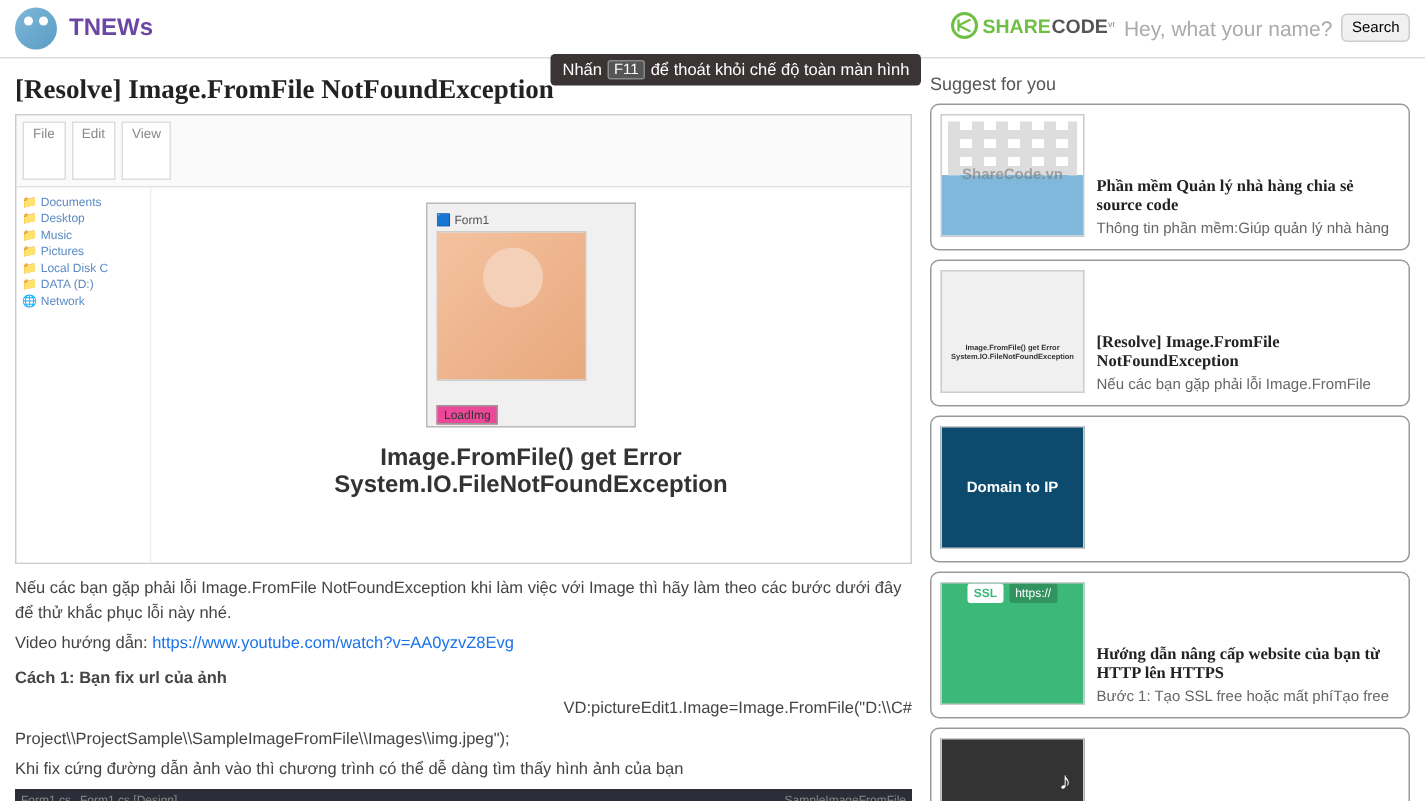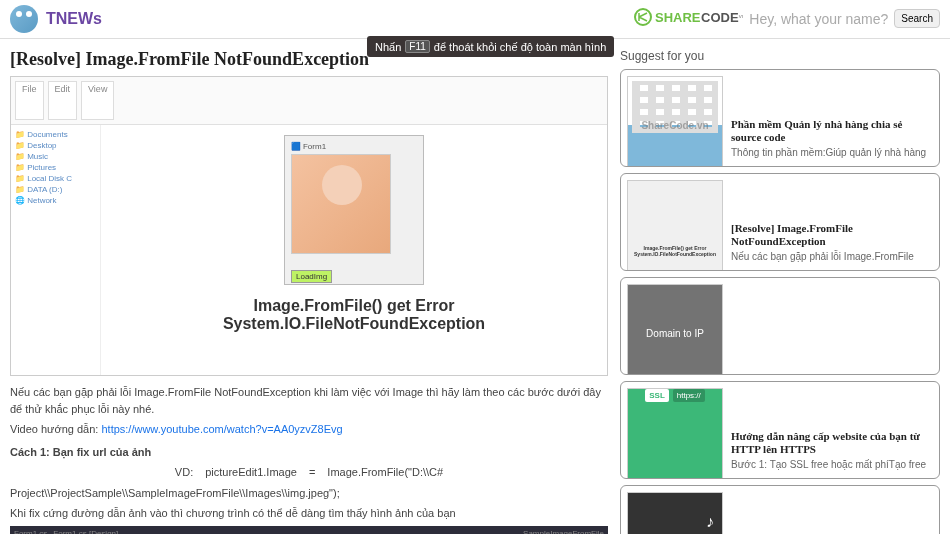--- a/index.html
+++ b/index.html
@@ -22,38 +22,38 @@
 .winui-top { height: 48px; background: #fafafa; border-bottom: 1px solid #e0e0e0; display: flex; gap: 4px; padding: 4px; }
 .tab-pill { font-size: 9px; padding: 2px 6px; border: 1px solid #ddd; background: #fff; color: #888; }
 .winui-body { display: flex; height: 252px; }
 .winui-left { width: 90px; background: #fff; border-right: 1px solid #eee; padding: 4px; font-size: 8px; color: #777; }
 .tree-item { padding: 1px 0; color: #5a8bc4; }
 .winui-mid { flex: 1; display: flex; flex-direction: column; align-items: center; padding-top: 10px; background: #fff; }
 .form-win { width: 140px; height: 150px; border: 1px solid #bbb; background: #f0f0f0; padding: 6px; }
 .form-title { font-size: 8px; color: #555; margin-bottom: 3px; display: flex; align-items: center; gap: 2px; }
 .girl-pic { width: 100px; height: 100px; background: linear-gradient(135deg, #f4c2a0, #e8a87c); border: 1px solid #ccc; position: relative; overflow: hidden; }
 .girl-pic::after { content: ''; position: absolute; top: 10px; left: 30px; width: 40px; height: 40px; background: #f4d0b8; border-radius: 50%; }
-.load-btn { font-size: 8px; margin-top: 16px; border: 1px solid #999; padding: 1px 4px; background: #bef264; display: inline-block; }
+.load-btn { font-size: 8px; margin-top: 16px; border: 1px solid #999; padding: 1px 4px; background: #ec4899; display: inline-block; }
 .error-text { font-size: 16px; font-weight: bold; text-align: center; margin-top: 12px; }
 .article-body { font-size: 11px; line-height: 1.5; color: #444; }
 .article-body p { margin-bottom: 4px; }
 .yt-link { color: #1a73e8; text-decoration: none; }
 .method-title { font-weight: bold; margin-top: 6px; }
 .code-img { width: 100%; height: 130px; background: #1e1e2e; position: relative; margin-top: 4px; overflow: hidden; }
 .code-top { height: 16px; background: #2d2d3a; display: flex; align-items: center; padding: 0 4px; font-size: 8px; color: #888; gap: 6px; }
 .sidebar { width: 320px; }
 .sidebar-title { font-size: 12px; color: #555; margin-bottom: 6px; }
 .suggest-card { display: flex; gap: 8px; border: 1px solid #999; border-radius: 6px; padding: 6px; margin-bottom: 6px; height: 98px; overflow: hidden; }
-.thumb { flex: 0 0 96px; height: 98px; background: #e0e0e0; border: 1px solid #ccc; position: relative; overflow: hidden; }
+.thumb { flex: 0 0 96px; height: 82px; background: #e0e0e0; border: 1px solid #ccc; position: relative; overflow: hidden; }
 .thumb-grid { background: linear-gradient(#fff 50%, #7fb8da 50%); }
 .thumb-grid::before { content: ''; position: absolute; inset: 4px 4px 40px 4px; background: repeating-linear-gradient(90deg, #ddd 0 8px, transparent 8px 16px), repeating-linear-gradient(0deg, #ddd 0 6px, transparent 6px 12px); }
 .thumb-watermark { position: absolute; top: 50%; left: 50%; transform: translate(-50%, -50%); font-size: 10px; color: rgba(120,120,120,0.6); font-weight: bold; white-space: nowrap; }
 .thumb-vs { background: #f0f0f0; }
 .thumb-vs::after { content: 'Image.FromFile() get Error System.IO.FileNotFoundException'; position: absolute; bottom: 20px; left: 2px; right: 2px; font-size: 5px; text-align: center; font-weight: bold; }
-.thumb-green { background: #737373; display: flex; align-items: center; justify-content: center; color: #fff; font-size: 10px; font-weight: normal; }
+.thumb-green { background: #0c4a6e; display: flex; align-items: center; justify-content: center; color: #fff; font-size: 10px; font-weight: bold; }
 .thumb-ssl { background: #3cb878; display: flex; align-items: flex-start; justify-content: center; gap: 4px; }
 .ssl-badge { background: #fff; color: #3cb878; padding: 2px 4px; font-size: 8px; font-weight: bold; border-radius: 2px; }
 .https-badge { background: rgba(0,0,0,0.2); color: #fff; padding: 2px 4px; font-size: 8px; border-radius: 2px; }
 .thumb-tiktok { background: #333; position: relative; }
 .thumb-tiktok::after { content: '♪'; position: absolute; right: 8px; bottom: 8px; color: #fff; font-size: 16px; }
 .card-text { flex: 1; overflow: hidden; }
 .card-title { font-size: 11px; font-weight: bold; font-family: Georgia, serif; color: #222; margin-bottom: 2px; line-height: 1.2; margin-top: 42px; }
 .card-desc { font-size: 10px; color: #666; line-height: 1.3; }
 .search-hint { font-size: 14px; color: #aaa; }
 </style>
@@ -127,21 +127,21 @@
 
     </div>
 
     <div class="article-body">
       <p>Nếu các bạn gặp phải lỗi Image.FromFile NotFoundException khi làm việc với Image thì hãy làm theo các bước dưới đây để thử khắc phục lỗi này nhé.</p>
       <p>
         <span>Video hướng dẫn: </span>
         <a class="yt-link">https://www.youtube.com/watch?v=AA0yzvZ8Evg</a>
       </p>
       <p class="method-title">Cách 1: Bạn fix url của ảnh</p>
-      <p style="display:flex;justify-content:center;gap:12px;">
+      <p style="display:flex;justify-content:flex-end;">
         <span>VD:</span>
         <span>pictureEdit1.Image</span>
         <span>=</span>
         <span>Image.FromFile("D:\\C#</span>
       </p>
       <p>Project\\ProjectSample\\SampleImageFromFile\\Images\\img.jpeg");</p>
       <p>Khi fix cứng đường dẫn ảnh vào thì chương trình có thể dễ dàng tìm thấy hình ảnh của bạn</p>
 
       <div class="code-img">
         <div class="code-top">

